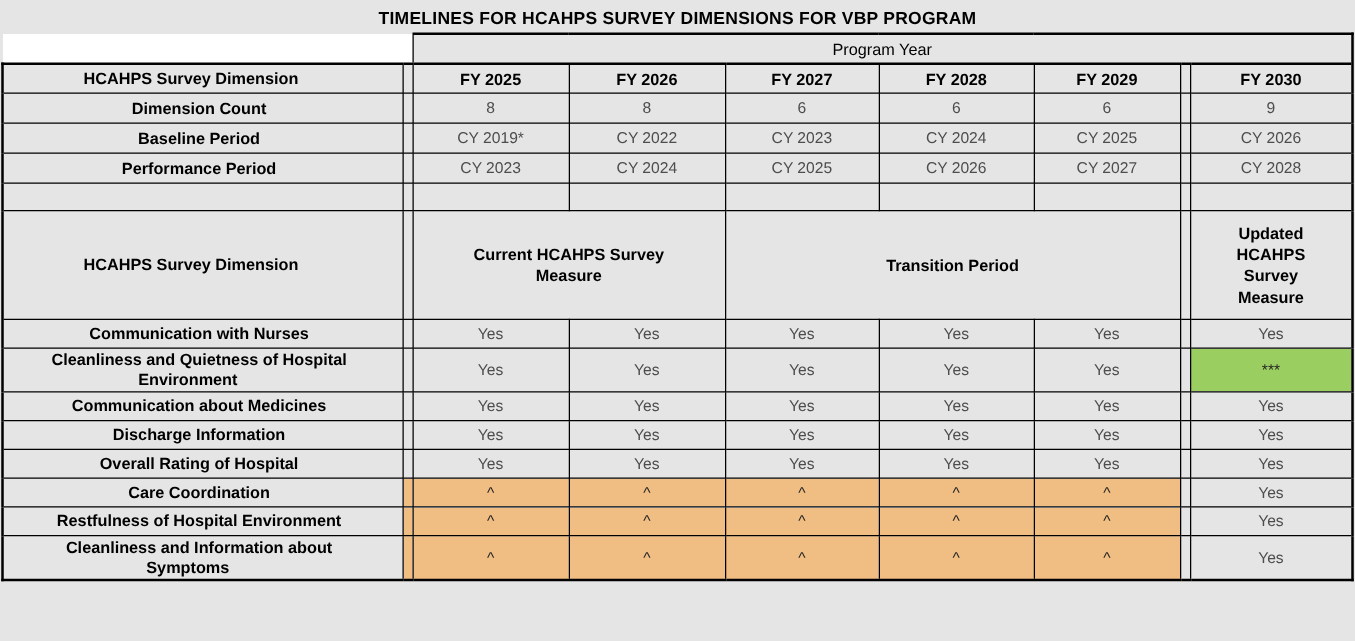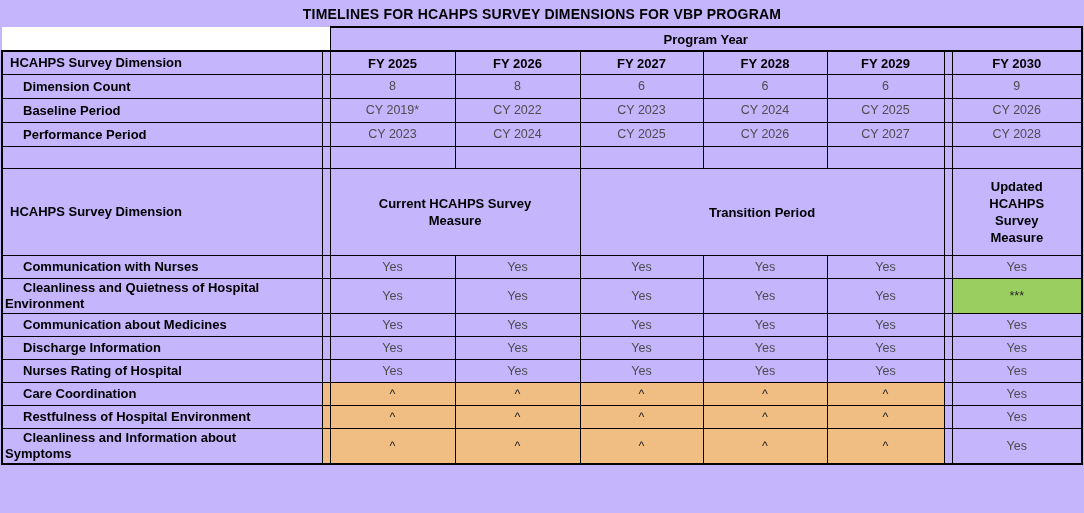--- a/index.html
+++ b/index.html
@@ -1,30 +1,30 @@
 <!DOCTYPE html>
 <html><head>
 <meta charset="utf-8">
 <style>
   html,body{margin:0;padding:0;background:#fff;}
   body{font-family:"Liberation Sans", sans-serif;}
-  .page{width:1084px;height:513px;overflow:hidden;background:#c4b5fd;}
+  .page{width:1084px;height:513px;overflow:hidden;background:#e5e5e5;}
   .title{text-align:center;font-weight:bold;font-size:14px;color:#000;padding:6px 0 4px 0;letter-spacing:.2px;}
   table{border-collapse:collapse;table-layout:fixed;margin-left:1px;width:1081px;}
   td{border:1px solid #000;font-size:12.5px;color:#4d4d4d;text-align:center;vertical-align:middle;
      padding:1px 2px;height:20px;line-height:15px;overflow:hidden;}
-  td:first-child{border-left-width:2px;}
+  td:first-child{border-left-width:2px;text-align:center;}
   td:last-child{border-right-width:2px;}
   .spacer{padding:0;}
   .label{text-align:left;font-weight:bold;color:#000;font-size:13px;line-height:16px;
          padding-left:2px;padding-right:26px;text-indent:18px;}
   .label-header{text-align:left;font-weight:bold;color:#000;font-size:13px;padding-left:7px;text-indent:0;}
   .year{font-weight:bold;color:#000;font-size:13px;}
   .py-row .blank{border:none;background:#fff;}
-  .py{font-weight:bold;color:#000;font-size:13px;border-top-width:2px;}
+  .py{font-weight:normal;color:#000;font-size:13px;border-top-width:2px;}
   .fy-row td{border-top-width:2px;}
   .meta-row td{height:21px;}
   .empty-row td{height:19px;}
   .phase-row td{height:84px;}
   .phase{font-weight:bold;color:#000;font-size:13px;margin-top:14px;}
   .wmed{max-width:200px;margin:0 auto;line-height:17px;}
   .wnarrow{max-width:76px;margin:0 auto;line-height:17px;}
   #dimension-rows tr:last-child td{border-bottom-width:2px;}
 </style>
 </head>
@@ -167,21 +167,21 @@
           <td class="spacer"></td>
           <td class="val">Yes</td>
           <td class="val">Yes</td>
           <td class="val">Yes</td>
           <td class="val">Yes</td>
           <td class="val">Yes</td>
           <td class="spacer"></td>
           <td class="val">Yes</td>
         </tr>
         <tr>
-          <td class="label">Nurses Rating of Hospital</td>
+          <td class="label">Overall Rating of Hospital</td>
           <td class="spacer"></td>
           <td class="val">Yes</td>
           <td class="val">Yes</td>
           <td class="val">Yes</td>
           <td class="val">Yes</td>
           <td class="val">Yes</td>
           <td class="spacer"></td>
           <td class="val">Yes</td>
         </tr>
         <tr>

